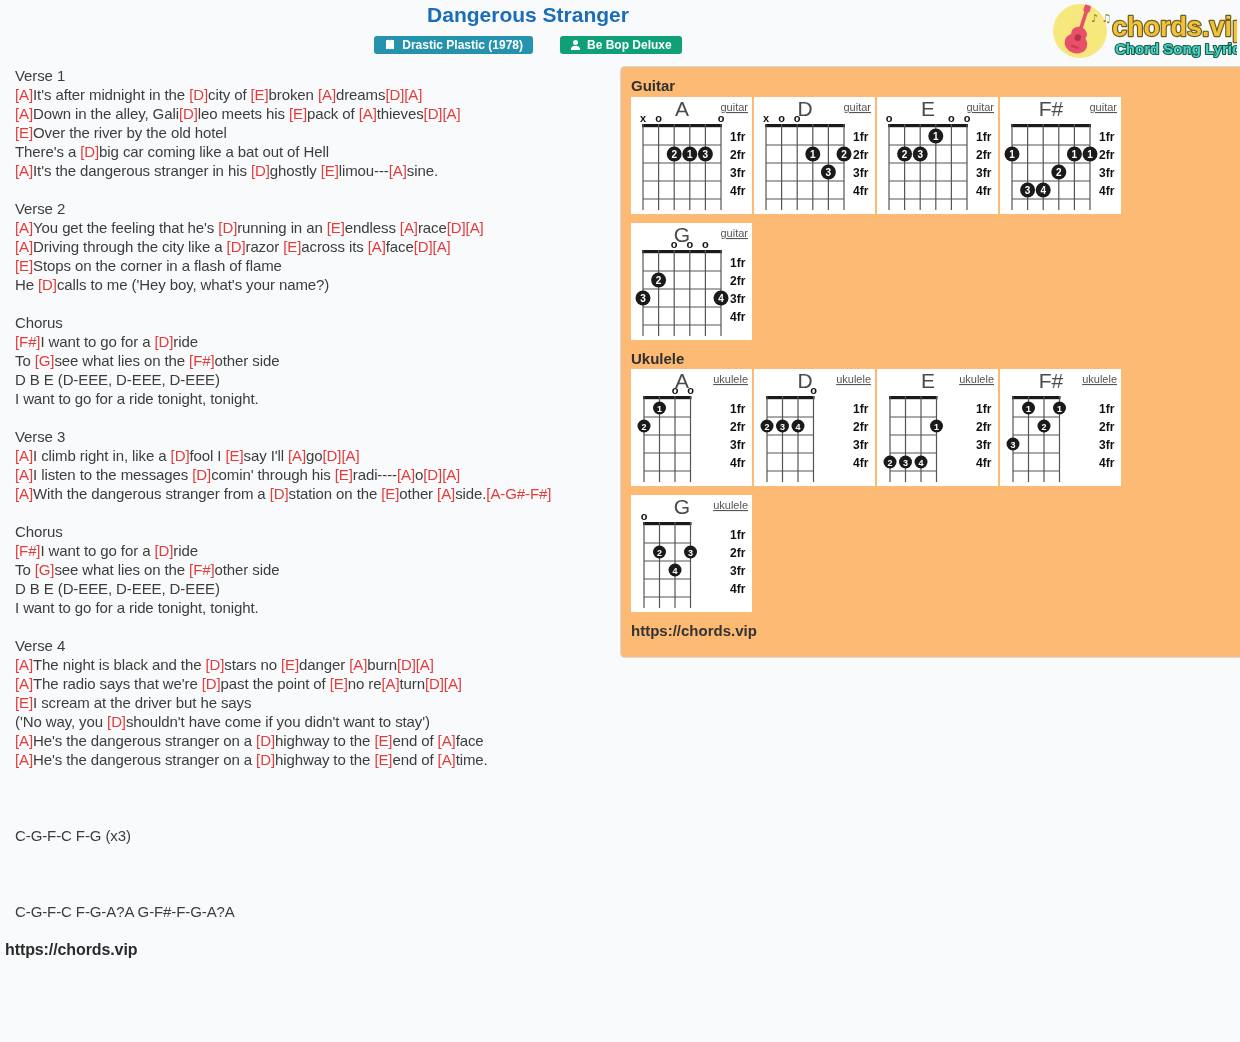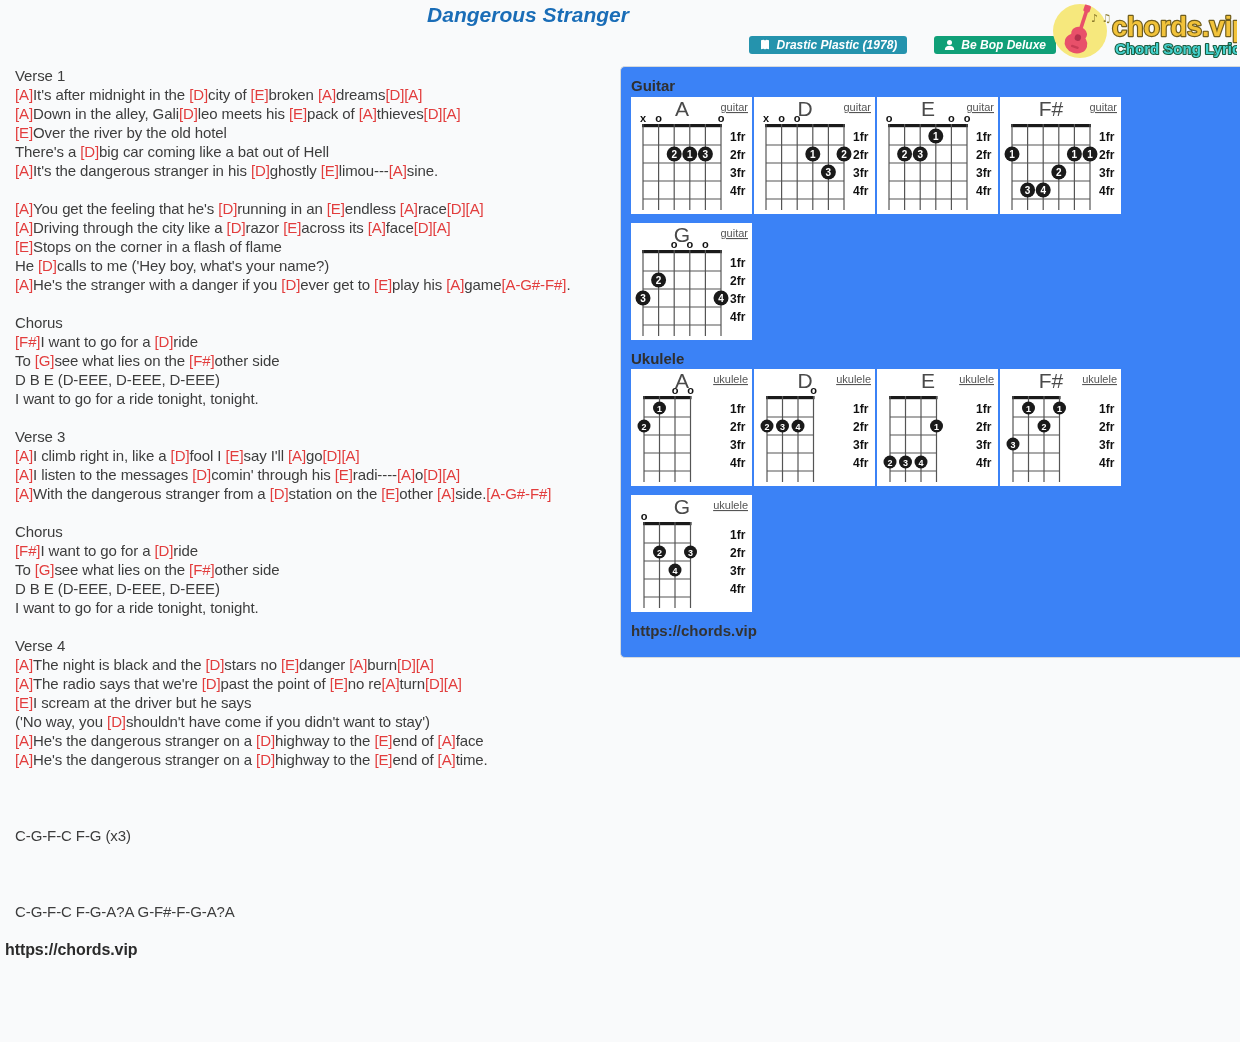--- a/index.html
+++ b/index.html
@@ -4,23 +4,23 @@
 <style>
   * { margin:0; padding:0; box-sizing:border-box; }
   html,body { width:1240px; height:1042px; }
   body {
     position:relative;
     background:#f9fafb;
     font-family:"Liberation Sans", sans-serif;
     overflow:hidden;
   }
   
-  .header { position:absolute; left:0; top:0; width:1056px; text-align:center;font-style:italic; }
+  .header { position:absolute; left:0; top:0; width:1056px; text-align:center; }
   .page-title { margin-top:3px; font-size:21px; font-weight:bold; color:#1a6db7; }
-  .badges { margin-top:9px; display:flex; justify-content:flex-end; gap:7px; }
+  .badges { margin-top:9px; display:flex; justify-content:center; gap:7px; }
   .badge {
     display:inline-flex; align-items:center; gap:6px;
     height:18px; padding:0 10px; border-radius:3px;
     color:#fff; font-size:12px; font-weight:bold; line-height:18px;
     cursor:pointer;
   }
   .badge.album  { background:#2593ad; }
   .badge.artist { background:#10a078;margin-left:20px; }
   .badge svg { display:block; }
   
@@ -30,21 +30,21 @@
     position:absolute; left:5px; top:66px; width:614px;
     font-size:15px; line-height:19px; letter-spacing:-0.1px; color:#3d3d3d;
     overflow:visible;
   }
   .lyric-line { height:19px; white-space:nowrap;margin-left:10px; }
   .chord { color:#e23d3d; }
   .lyrics-footer { margin-top:19px; font-size:16px; font-weight:bold; color:#2b2b2b; cursor:pointer; }
   
   .panel {
     position:absolute; left:620px; top:66px; width:620px; height:592px;
-    background:#3b82f6; border:1px solid #d5d9dc; border-right:none;
+    background:#fdba74; border:1px solid #d5d9dc; border-right:none;
     border-radius:5px 0 0 5px;
   }
   .panel-heading { position:absolute; left:10px; font-size:15px; font-weight:bold; color:#2f2f2f; }
   .heading-guitar  { top:10px; }
   .heading-ukulele { top:283px; }
   .cards-row { position:absolute; left:10px; display:flex; gap:2px; }
   .row-guitar-1  { top:30px; }
   .row-guitar-2  { top:156px; }
   .row-ukulele-1 { top:302px; }
   .row-ukulele-2 { top:428px; }
@@ -98,25 +98,25 @@
 </div>
 
 <div class="lyrics" id="lyrics">
     <div class="lyric-line"><span>Verse 1</span></div>
     <div class="lyric-line"><span class="chord">[A]</span><span>It's after midnight in the </span><span class="chord">[D]</span><span>city of </span><span class="chord">[E]</span><span>broken </span><span class="chord">[A]</span><span>dreams</span><span class="chord">[D]</span><span class="chord">[A]</span></div>
     <div class="lyric-line"><span class="chord">[A]</span><span>Down in the alley, Gali</span><span class="chord">[D]</span><span>leo meets his </span><span class="chord">[E]</span><span>pack of </span><span class="chord">[A]</span><span>thieves</span><span class="chord">[D]</span><span class="chord">[A]</span></div>
     <div class="lyric-line"><span class="chord">[E]</span><span>Over the river by the old hotel</span></div>
     <div class="lyric-line"><span>There's a </span><span class="chord">[D]</span><span>big car coming like a bat out of Hell</span></div>
     <div class="lyric-line"><span class="chord">[A]</span><span>It's the dangerous stranger in his </span><span class="chord">[D]</span><span>ghostly </span><span class="chord">[E]</span><span>limou---</span><span class="chord">[A]</span><span>sine.</span></div>
     <div class="lyric-line">&nbsp;</div>
+    <div class="lyric-line"><span>Verse 2</span></div>
     <div class="lyric-line"><span class="chord">[A]</span><span>You get the feeling that he's </span><span class="chord">[D]</span><span>running in an </span><span class="chord">[E]</span><span>endless </span><span class="chord">[A]</span><span>race</span><span class="chord">[D]</span><span class="chord">[A]</span></div>
     <div class="lyric-line"><span class="chord">[A]</span><span>Driving through the city like a </span><span class="chord">[D]</span><span>razor </span><span class="chord">[E]</span><span>across its </span><span class="chord">[A]</span><span>face</span><span class="chord">[D]</span><span class="chord">[A]</span></div>
     <div class="lyric-line"><span class="chord">[E]</span><span>Stops on the corner in a flash of flame</span></div>
     <div class="lyric-line"><span>He </span><span class="chord">[D]</span><span>calls to me ('Hey boy, what's your name?)</span></div>
-    <div class="lyric-line"><span class="chord">[A]</span><span>He's the stranger with a danger if you </span><span class="chord">[D]</span><span>ever get to </span><span class="chord">[E]</span><span>play his </span><span class="chord">[A]</span><span>game</span><span class="chord">[A-G#-F#]</span><span>.</span></div>
     <div class="lyric-line">&nbsp;</div>
     <div class="lyric-line"><span>Chorus</span></div>
     <div class="lyric-line"><span class="chord">[F#]</span><span>I want to go for a </span><span class="chord">[D]</span><span>ride</span></div>
     <div class="lyric-line"><span>To </span><span class="chord">[G]</span><span>see what lies on the </span><span class="chord">[F#]</span><span>other side</span></div>
     <div class="lyric-line"><span>D B E (D-EEE, D-EEE, D-EEE)</span></div>
     <div class="lyric-line"><span>I want to go for a ride tonight, tonight.</span></div>
     <div class="lyric-line">&nbsp;</div>
     <div class="lyric-line"><span>Verse 3</span></div>
     <div class="lyric-line"><span class="chord">[A]</span><span>I climb right in, like a </span><span class="chord">[D]</span><span>fool I </span><span class="chord">[E]</span><span>say I'll </span><span class="chord">[A]</span><span>go</span><span class="chord">[D]</span><span class="chord">[A]</span></div>
     <div class="lyric-line"><span class="chord">[A]</span><span>I listen to the messages </span><span class="chord">[D]</span><span>comin' through his </span><span class="chord">[E]</span><span>radi----</span><span class="chord">[A]</span><span>o</span><span class="chord">[D]</span><span class="chord">[A]</span></div>

